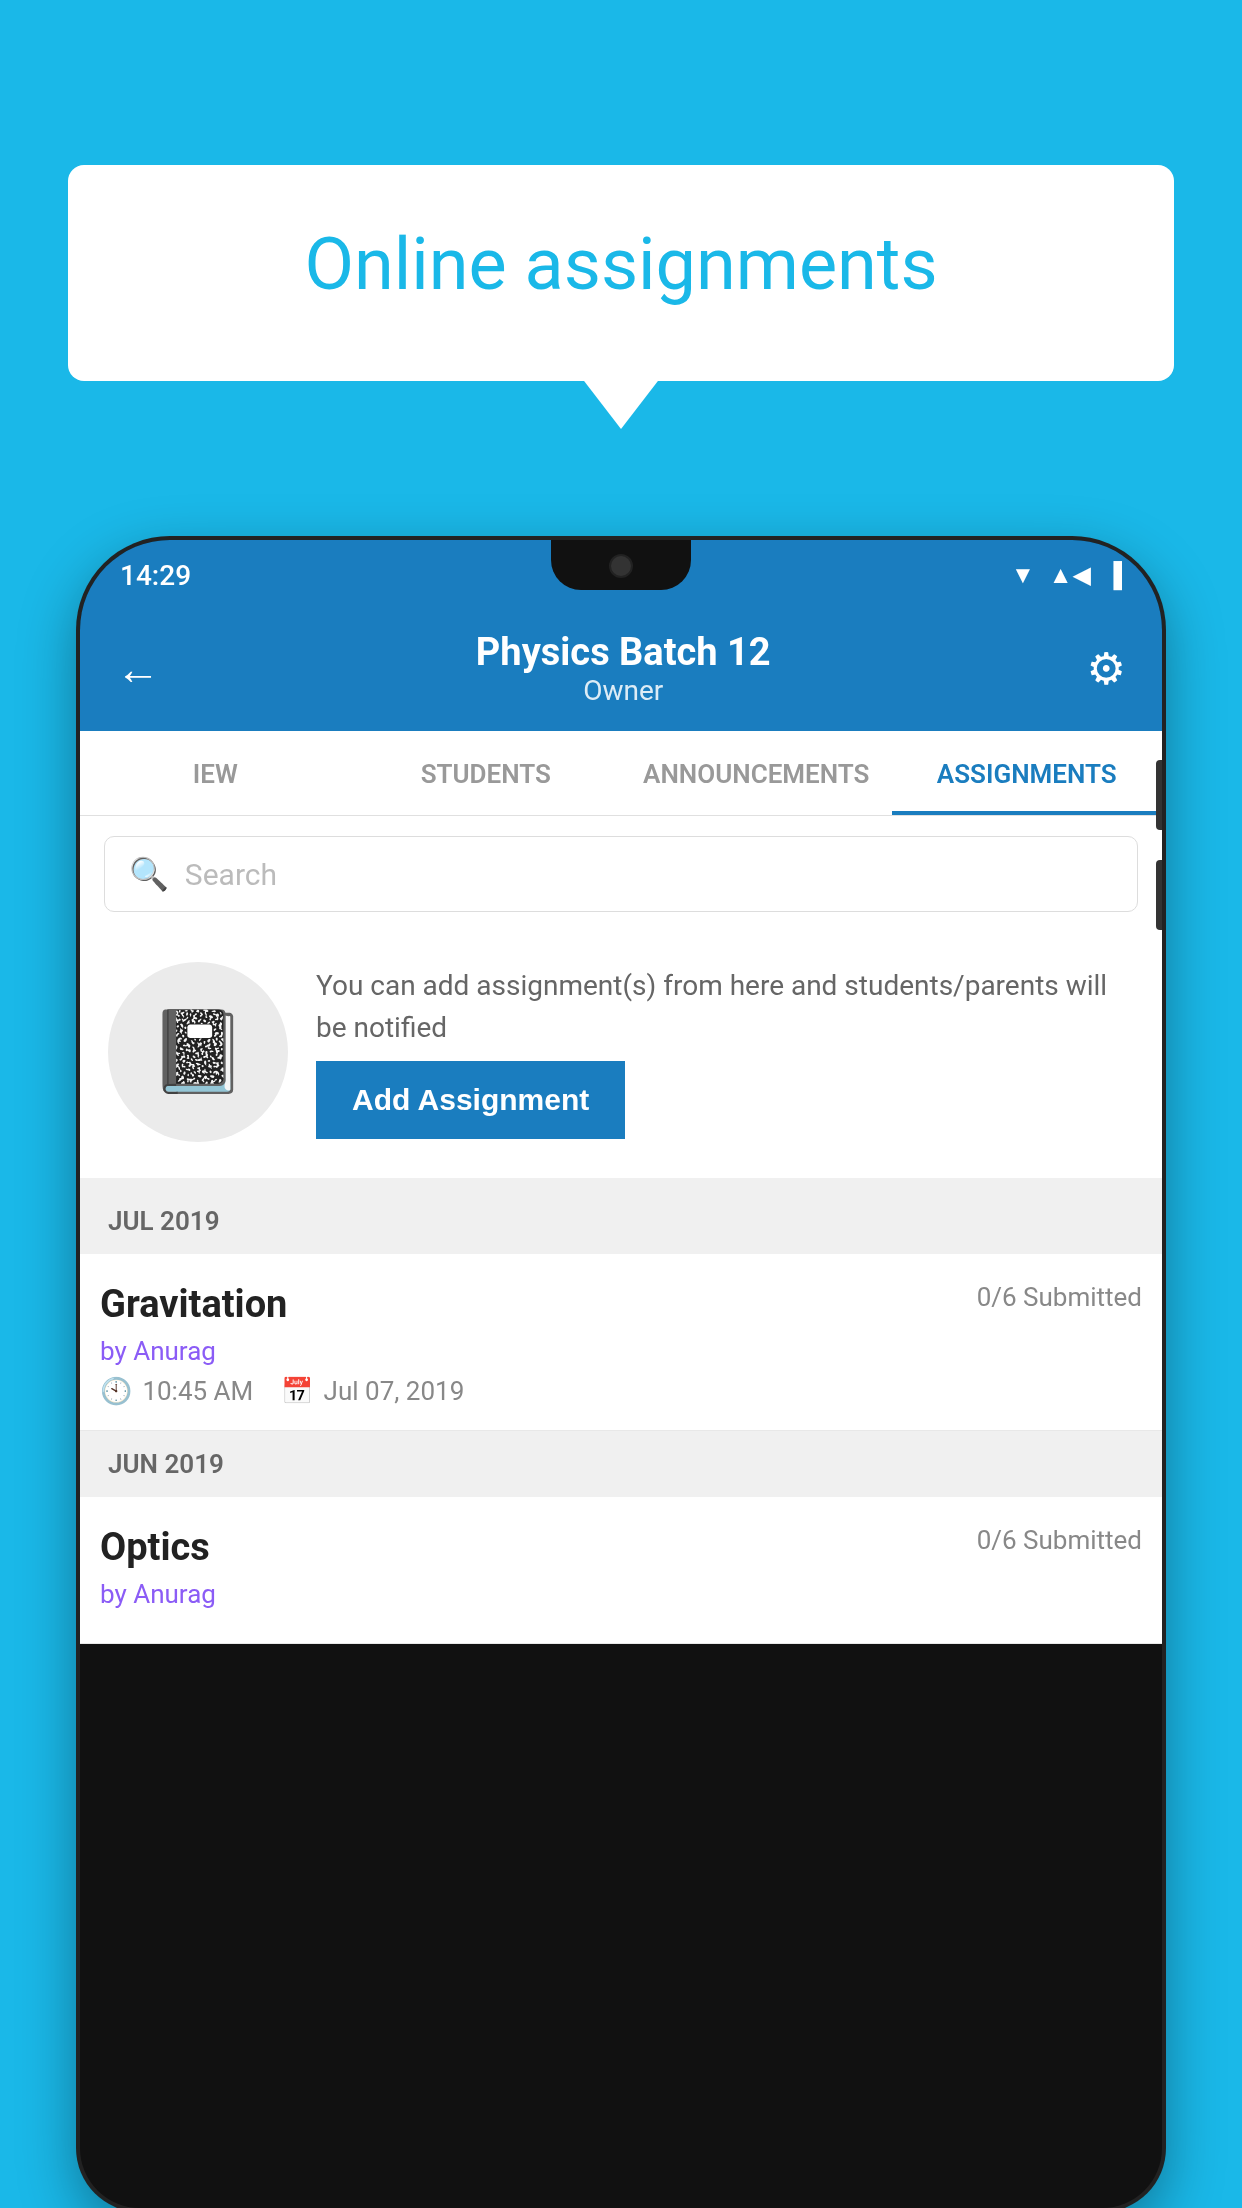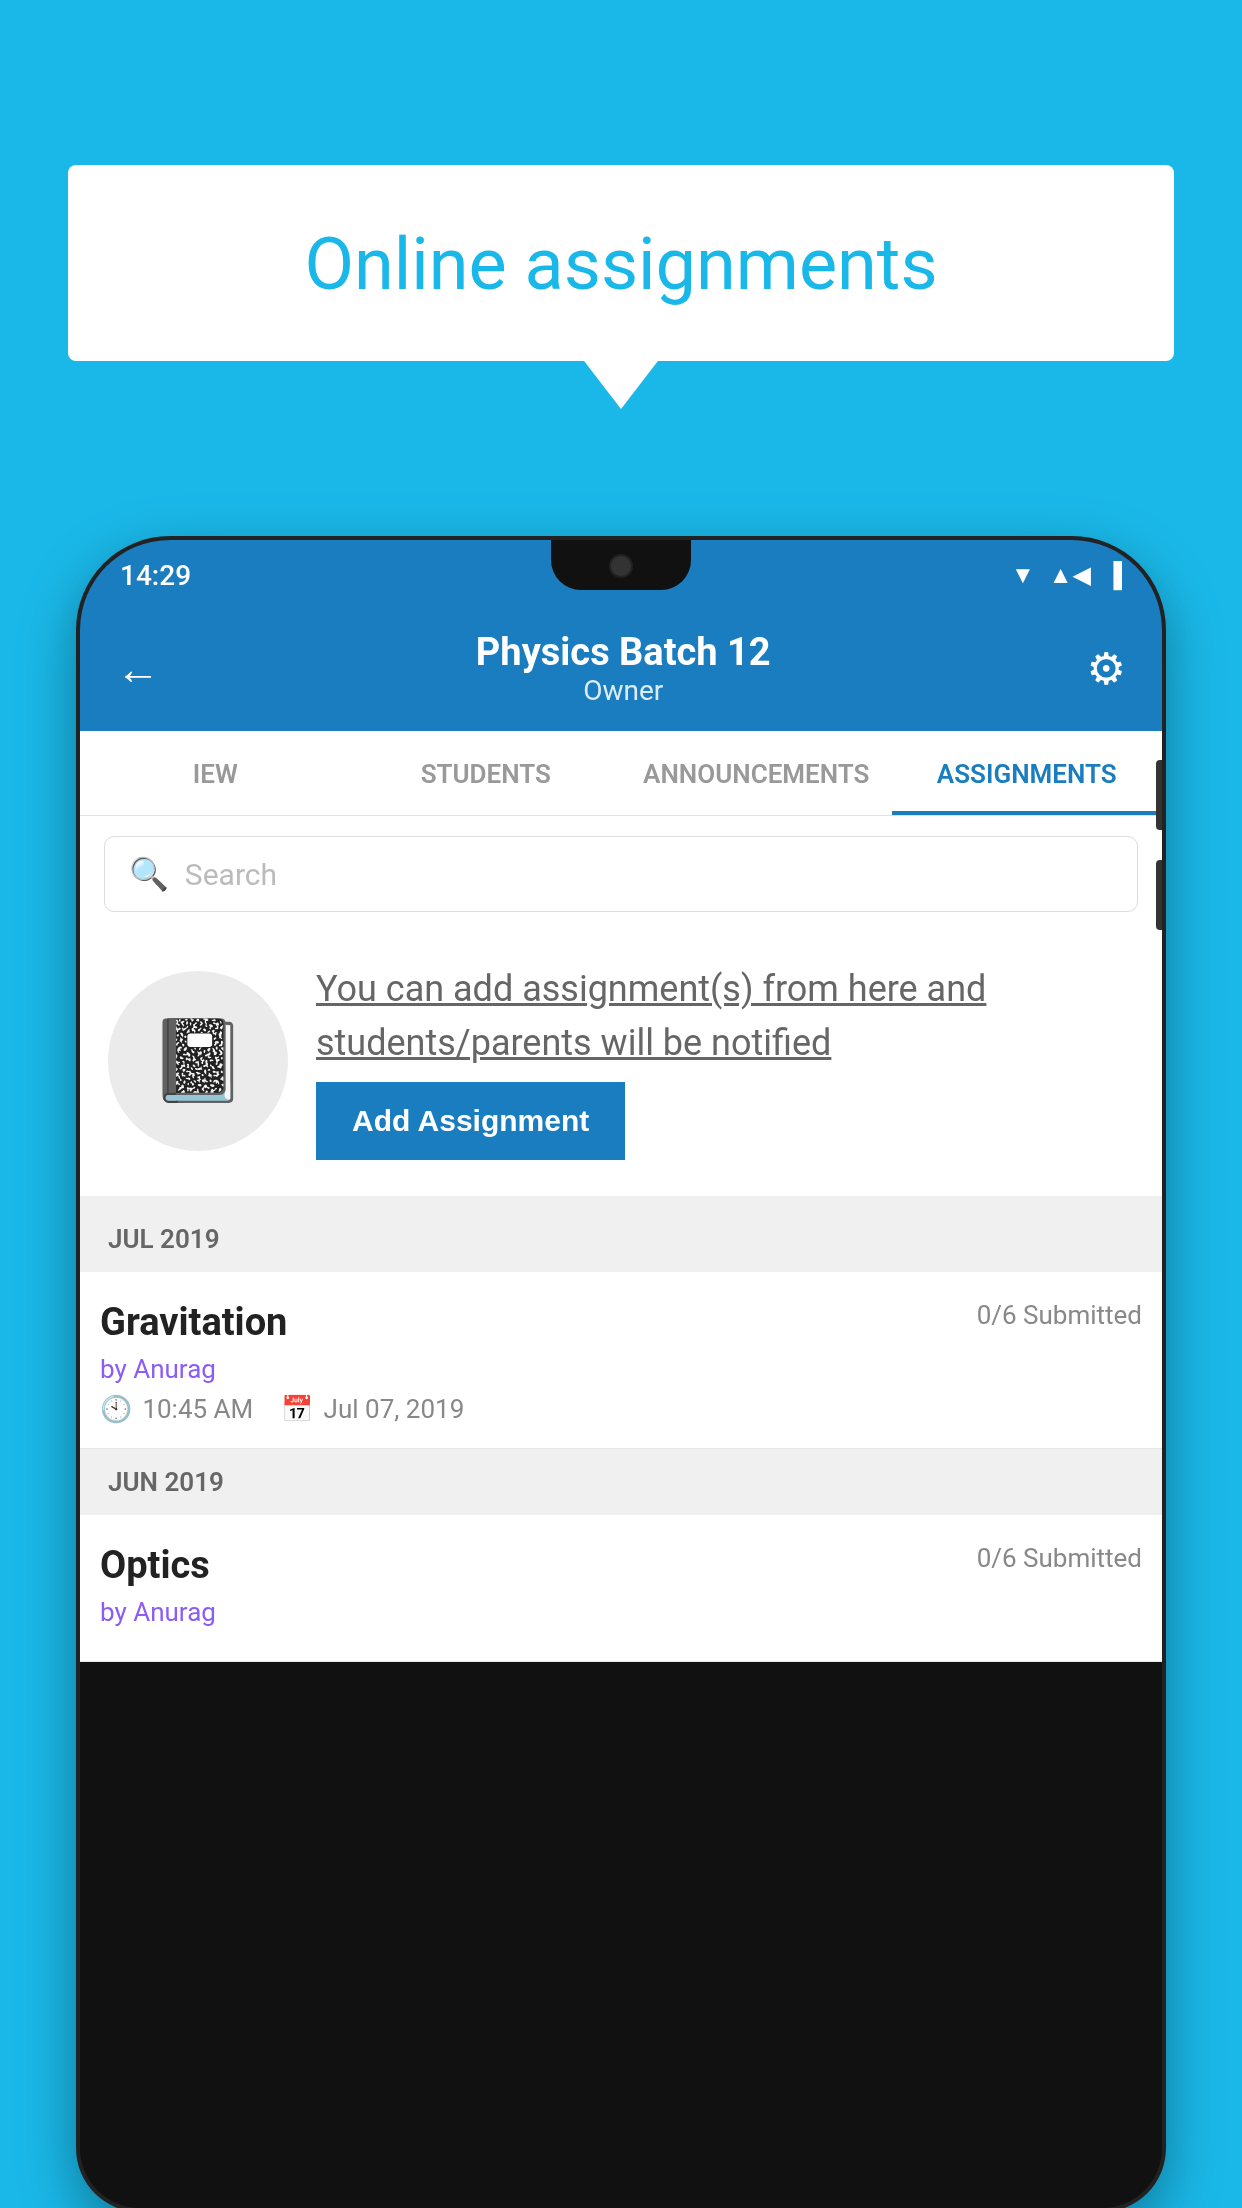--- a/index.html
+++ b/index.html
@@ -13,22 +13,22 @@
       position: relative;
     }
 
     
     .speech-bubble {
       position: absolute;
       top: 165px;
       left: 68px;
       right: 68px;
       background: white;
-      border-radius: 8px;
-      padding: 60px 70px 35px;
+      border-radius: 16px;
+      padding: 60px 70px 55px;
       text-align: center;
     }
     .speech-bubble::after {
       content: '';
       position: absolute;
       bottom: -48px;
       left: 50%;
       transform: translateX(-50%);
       width: 0;
       height: 0;
@@ -209,25 +209,24 @@
       justify-content: center;
       flex-shrink: 0;
     }
     .notebook-icon {
       font-size: 80px;
     }
     .promo-text-block {
       flex: 1;
     }
     .promo-text {
-      font-size: 36px;
+      font-size: 28px;
       color: #666;
       line-height: 1.5;
       margin-bottom: 12px;
-      text-decoration: underline;
     }
     .add-assignment-btn {
       background: #1a7dbf;
       color: white;
       border: none;
       border-radius: 0;
       padding: 22px 36px;
       font-size: 30px;
       font-weight: 600;
       cursor: pointer;

